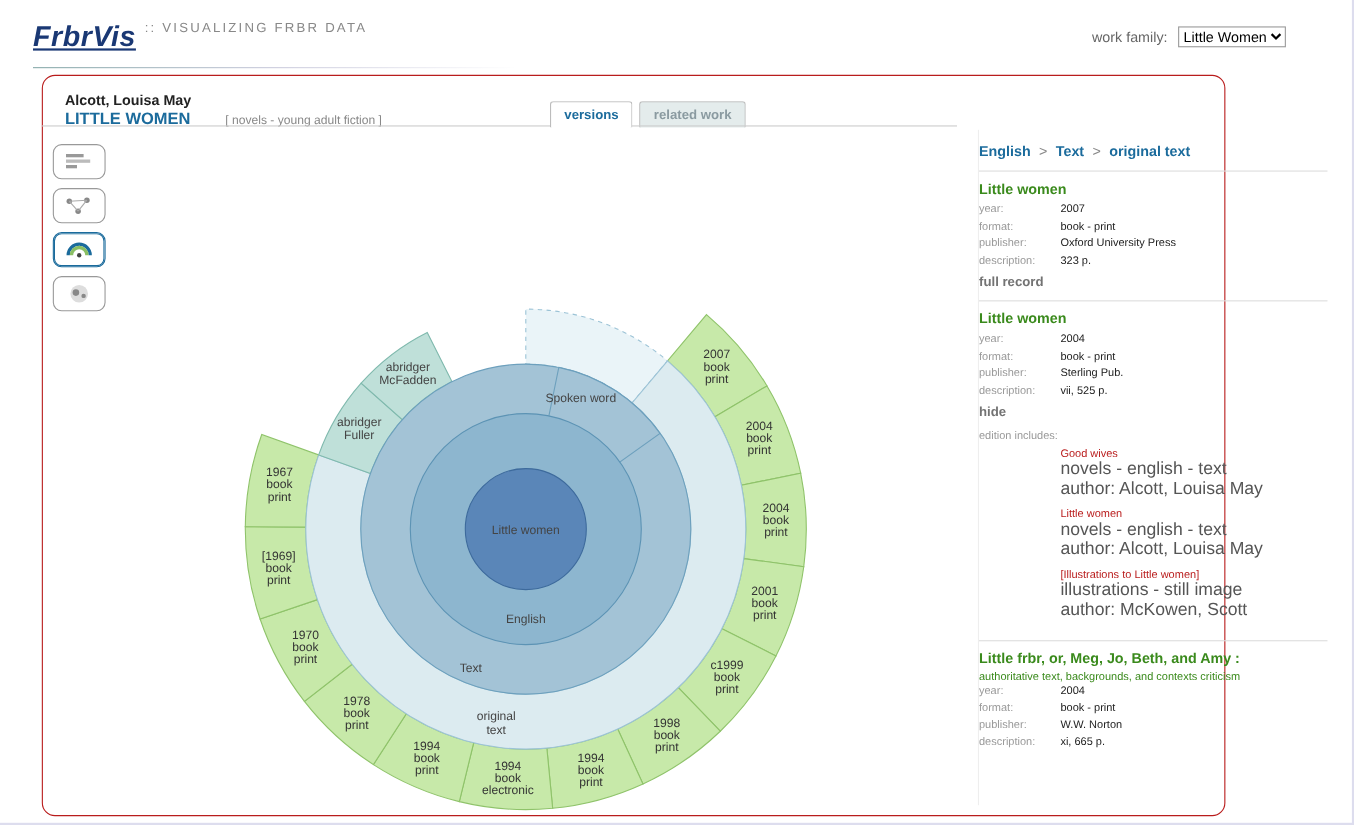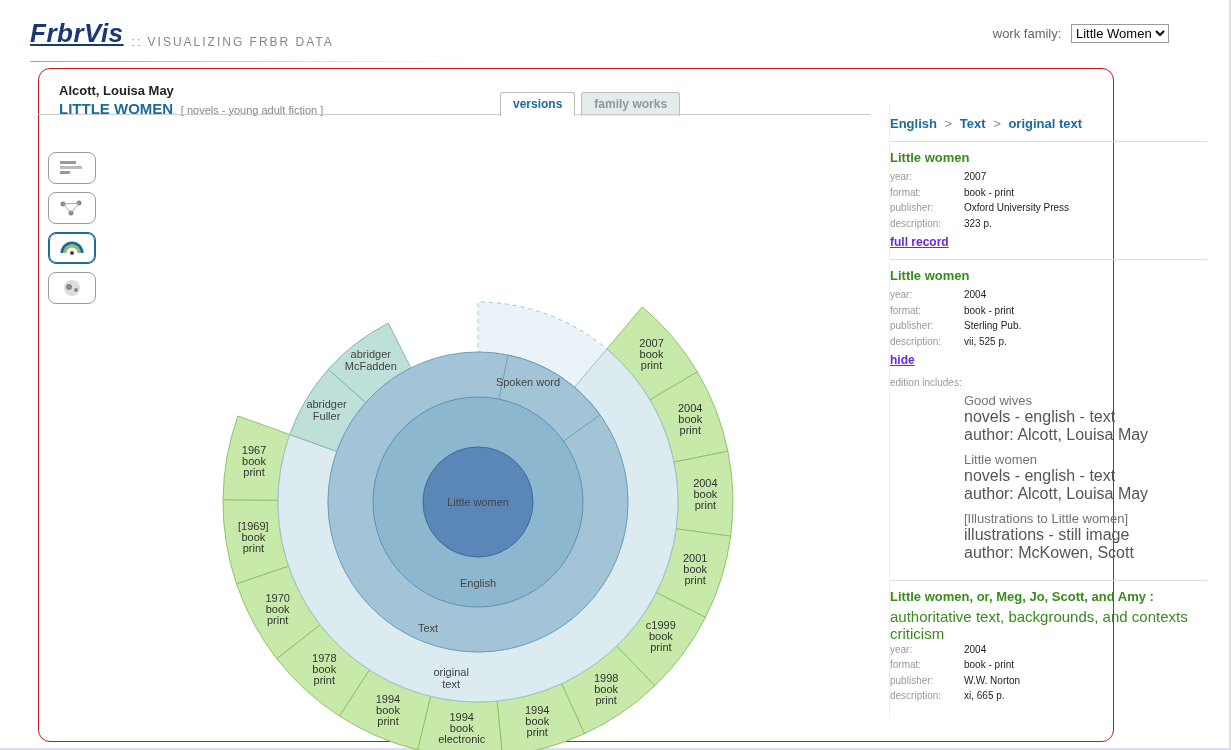--- a/index.html
+++ b/index.html
@@ -1,58 +1,58 @@
 <!DOCTYPE html>
 <html><head>
 <meta charset="utf-8">
 <style>
 * { box-sizing: border-box; margin: 0; padding: 0; }
 body { font-family: Arial, Helvetica, sans-serif; background: #fff; font-size: 13px; color: #333; }
 .page { width: 1231px; height: 750px; position: relative; border-right: 2px solid #dde; border-bottom: 2px solid #dde; }
-.topbar { padding: 18px 30px 6px 30px; display: flex; align-items: flex-end; }
+.topbar { padding: 18px 30px 6px 30px; display: flex; align-items: flex-start; }
 .logo { font-family: "Trebuchet MS", Verdana, sans-serif; font-size: 26px; font-weight: bold; font-style: italic; color: #1a3874; text-decoration: underline; letter-spacing: 0.5px; }
 .logo-sub { margin-left: 8px; font-size: 12px; letter-spacing: 2px; color: #888; text-transform: uppercase; font-family: Verdana, sans-serif; }
 .top-right { position: absolute; right: 60px; top: 24px; font-size: 13px; color: #666; }
 .top-right select { font-size: 13px; margin-left: 6px; border: 1px solid #999; background: #fff; }
 .hr-fade { height: 1px; margin: 6px 0 0 30px; width: 440px; background: linear-gradient(to right,#8aa 0%,#ccd 50%,#fff 100%); }
 
 .content-frame { position: absolute; left: 38px; top: 68px; width: 1076px; height: 674px; border: 1px solid #b91c1c; border-radius: 12px; }
 .header-block { padding: 14px 20px 0 20px; }
 .author-name { font-size: 13px; font-weight: bold; color: #222; }
 .work-title { font-size: 15px; font-weight: bold; color: #1b6b9c; text-transform: uppercase; display: inline-block; margin-top: 2px; }
-.work-genre { font-size: 11px; color: #888; margin-left: 4px; }
+.work-genre { font-size: 11px; color: #888; margin-left: 28px; }
 
 .tabs { position: absolute; left: 500px; top: 92px; display: flex; gap: 6px; }
 .tab { padding: 4px 12px 5px; font-size: 12px; font-weight: bold; border: 1px solid #bcbcbc; border-bottom: none; border-radius: 3px 3px 0 0; background: #e4ecec; color: #8a9aa0; cursor: pointer; }
 .tab.active { background: #fff; color: #1b6b9c; position: relative; z-index: 3; }
 .tab-underline { position: absolute; left: 38px; top: 114px; width: 832px; height: 1px; background: #ccc; }
 
-.vis-area { position: absolute; left: 48px; top: 132px; width: 810px; height: 604px; }
+.vis-area { position: absolute; left: 48px; top: 111px; width: 810px; height: 604px; }
 .icon-col { position: absolute; left: 0; top: 20px; display: flex; flex-direction: column; gap: 8px; }
 .icon-btn { width: 48px; height: 32px; border: 1px solid #999; border-radius: 8px; background: #fff; display: flex; align-items: center; justify-content: center; cursor: pointer; }
 .icon-btn.selected { border-color: #1b6b9c; box-shadow: inset 0 0 0 1px #1b6b9c; }
 .icon-btn svg { width: 30px; height: 20px; }
 
 .sunburst { position: absolute; left: 160px; top: 100px; width: 540px; height: 540px; }
 
 
-.detail-panel { position: absolute; right: 22px; top: 104px; width: 318px; height: 614px; overflow: auto; border-left: 1px solid #eee; padding: 8px 0 0 0; }
+.detail-panel { position: absolute; right: 22px; top: 118px; width: 318px; height: 614px; overflow: auto; border-left: 1px solid #eee; padding: 8px 0 0 0; }
 .detail-panel::-webkit-scrollbar { width: 14px; }
 .detail-panel::-webkit-scrollbar-track { background: #eef0f0; }
 .detail-panel::-webkit-scrollbar-thumb { background: #c0c6c9; border: 1px solid #a8afb2; }
 .crumb { color: #1b6b9c; font-size: 13px; font-weight: bold; padding: 4px 0 10px 0; }
 .crumb span.sep { color: #888; font-weight: normal; padding: 0 4px; }
 .record { border-top: 1px solid #ddd; padding: 8px 0 10px 0; }
 .rec-title { color: #3a8a1c; font-size: 13px; font-weight: bold; margin-bottom: 4px; }
-.rec-sub { color: #3a8a1c; font-size: 15px; }
+.rec-sub { color: #3a8a1c; font-size: 10px; }
 .kv { display: flex; font-size: 10px; line-height: 1.55; }
 .kv .k { width: 74px; color: #999; }
 .kv .v { color: #222; }
-.link { color: #6d28d9; text-decoration: underline; font-size: 12px; font-weight: bold; display: inline-block; margin-top: 4px; cursor: pointer; }
-.sublink { color: #737373; font-size: 13px; }
+.link { color: #737373; font-size: 12px; font-weight: bold; display: inline-block; margin-top: 4px; cursor: pointer; }
+.sublink { color: #b91c1c; font-size: 10px; }
 .subdesc { color: #555; font-size: 16px; }
 .nested { margin-left: 74px; margin-top: 2px; margin-bottom: 8px; }
 
 
 .slabel { font-family: Arial; font-size: 11px; fill: #444; text-anchor: middle; }
 .sboxlabel { font-family: Arial; font-size: 11px; fill: #333; text-anchor: middle; }
 </style>
 </head>
 <body>
 
@@ -74,21 +74,21 @@
   <div class="content-frame">
     <div class="header-block">
       <div class="author-name">Alcott, Louisa May</div>
       <span class="work-title">LITTLE WOMEN</span>
       <span class="work-genre">[ novels - young adult fiction ]</span>
     </div>
   </div>
 
   <div class="tabs">
     <div class="tab active">versions</div>
-    <div class="tab">family works</div>
+    <div class="tab">related work</div>
   </div>
   <div class="tab-underline"></div>
 
   <div class="vis-area">
     <div class="icon-col">
       <div class="icon-btn">
         <svg viewBox="0 0 30 20">
             <rect x="3" y="3" width="16" height="3" fill="#999"></rect>
             <rect x="3" y="8" width="22" height="3" fill="#bbb"></rect>
             <rect x="3" y="13" width="10" height="3" fill="#999"></rect>
@@ -243,21 +243,21 @@
         <div class="subdesc">author:  Alcott, Louisa May</div>
       </div>
       <div class="nested">
         <div class="sublink">[Illustrations to Little women]</div>
         <div class="subdesc">illustrations - still image</div>
         <div class="subdesc">author:  McKowen, Scott</div>
       </div>
     </div>
 
     <div class="record">
-      <div class="rec-title">Little women, or, Meg, Jo, Scott, and Amy :</div>
+      <div class="rec-title">Little frbr, or, Meg, Jo, Beth, and Amy :</div>
       <div class="rec-sub">authoritative text, backgrounds, and contexts criticism</div>
       <div class="kv">
           <span class="k">year:</span>
           <span class="v">2004</span>
         </div>
       <div class="kv">
           <span class="k">format:</span>
           <span class="v">book - print</span>
         </div>
       <div class="kv">

